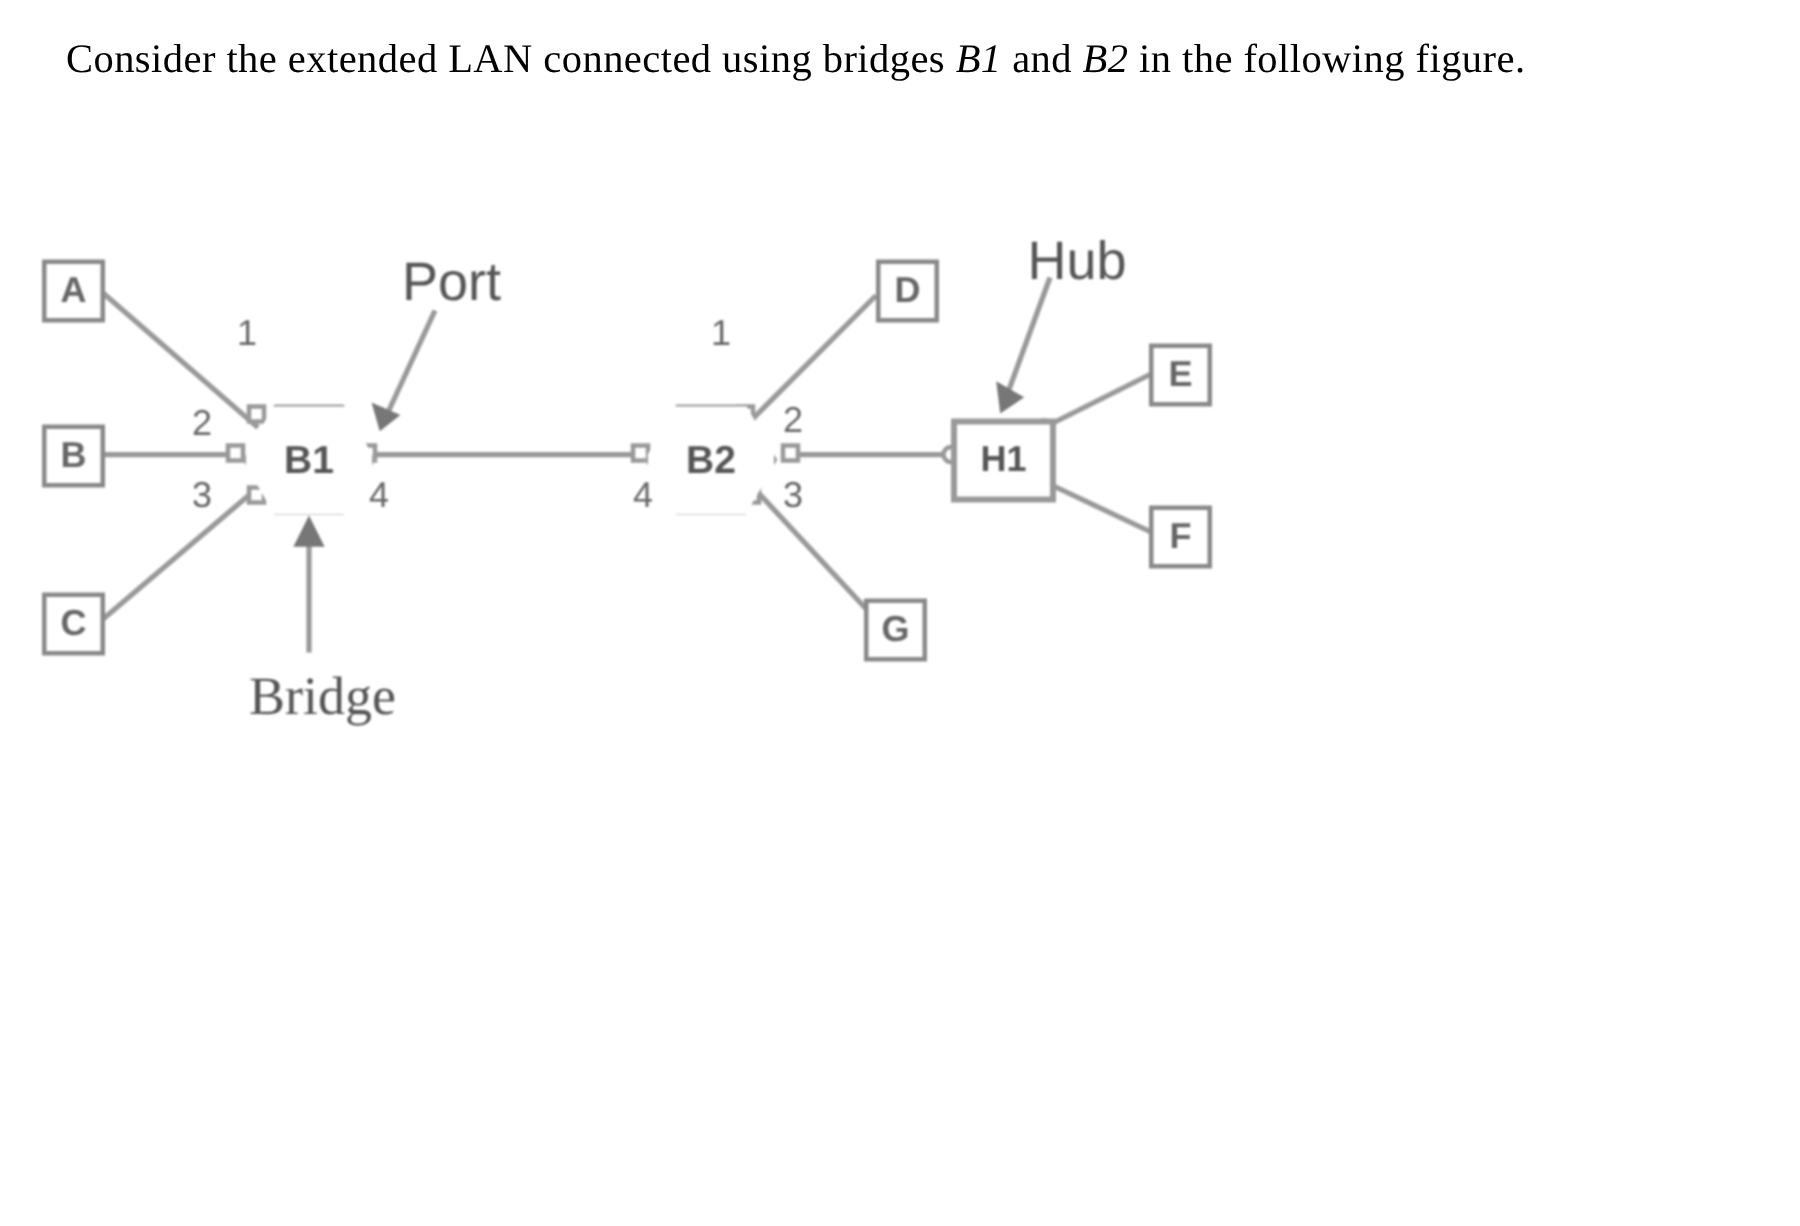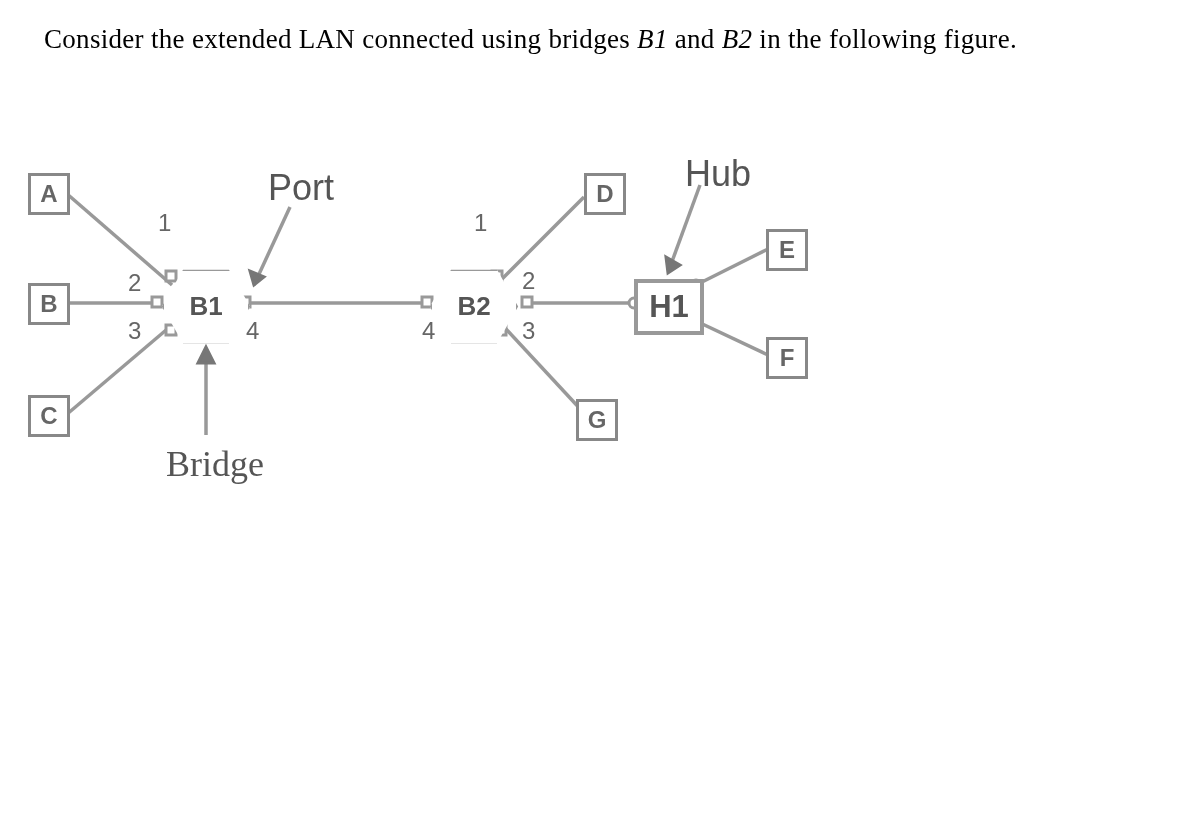--- a/index.html
+++ b/index.html
@@ -60,21 +60,21 @@
 
   .hub {
     position: absolute;
     width: 62px;
     height: 48px;
     border: 4px solid #999;
     background: #fff;
     display: flex;
     align-items: center;
     justify-content: center;
-    font-size: 31px;
+    font-size: 24px;
     font-weight: 600;
     color: #555;
   }
 
   .lbl {
     position: absolute;
     font-size: 36px;
     font-weight: 500;
     color: #555;
   }

